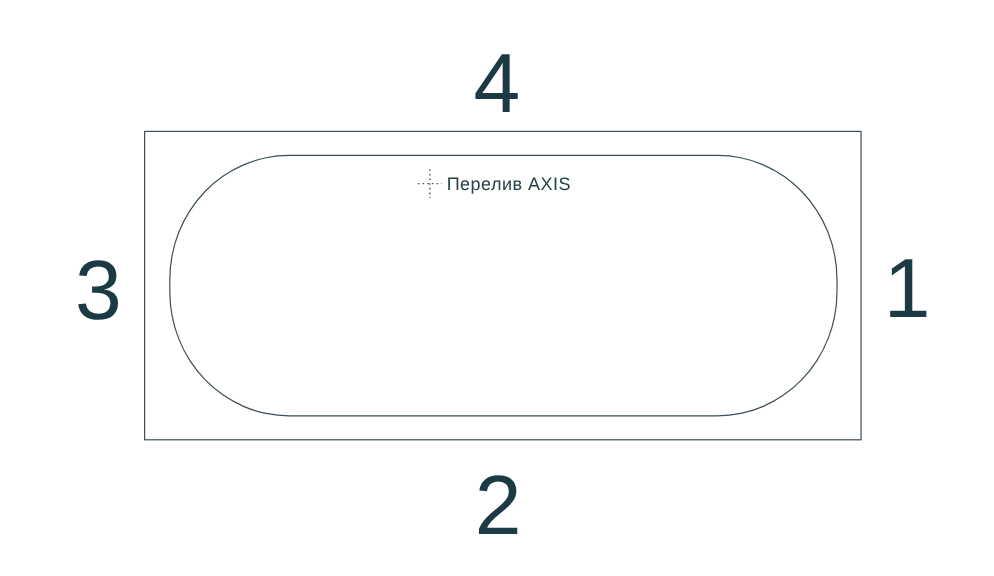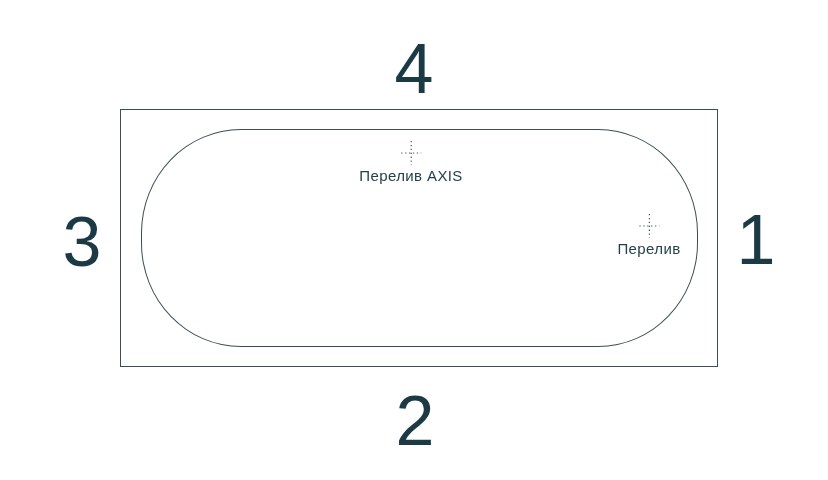--- a/index.html
+++ b/index.html
@@ -49,21 +49,20 @@
   }
   .num-top    { left: 414px; top: 69px;  }
   .num-bottom { left: 415px; top: 421px; }
   .num-left   { left: 82px;  top: 242px; }
   .num-right  { left: 756px; top: 240px; }
   
   .marker {
     position: absolute;
     transform: translateX(-50%);
     display: flex;
-    flex-direction: column;
     align-items: center;
     gap: 2px;
   }
   .marker-axis  { left: 411px; top: 140px; }
   .marker-right { left: 649px; top: 213px; }
   .cross {
     display: block;
   }
   .cross line {
     stroke: #46585f;
@@ -94,21 +93,14 @@
   <div class="tub"></div>
 
   <div class="marker marker-axis">
     <svg class="cross" width="24" height="26" viewBox="0 0 24 26">
       <line x1="12" y1="1" x2="12" y2="25"></line>
       <line x1="2" y1="13" x2="22" y2="13"></line>
     </svg>
     <div class="marker-label">Перелив AXIS</div>
   </div>
 
-  <div class="marker marker-right">
-    <svg class="cross" width="24" height="26" viewBox="0 0 24 26">
-      <line x1="12" y1="1" x2="12" y2="25"></line>
-      <line x1="2" y1="13" x2="22" y2="13"></line>
-    </svg>
-    <div class="marker-label">Перелив</div>
-  </div>
 
 </div>
 
 </body></html>

